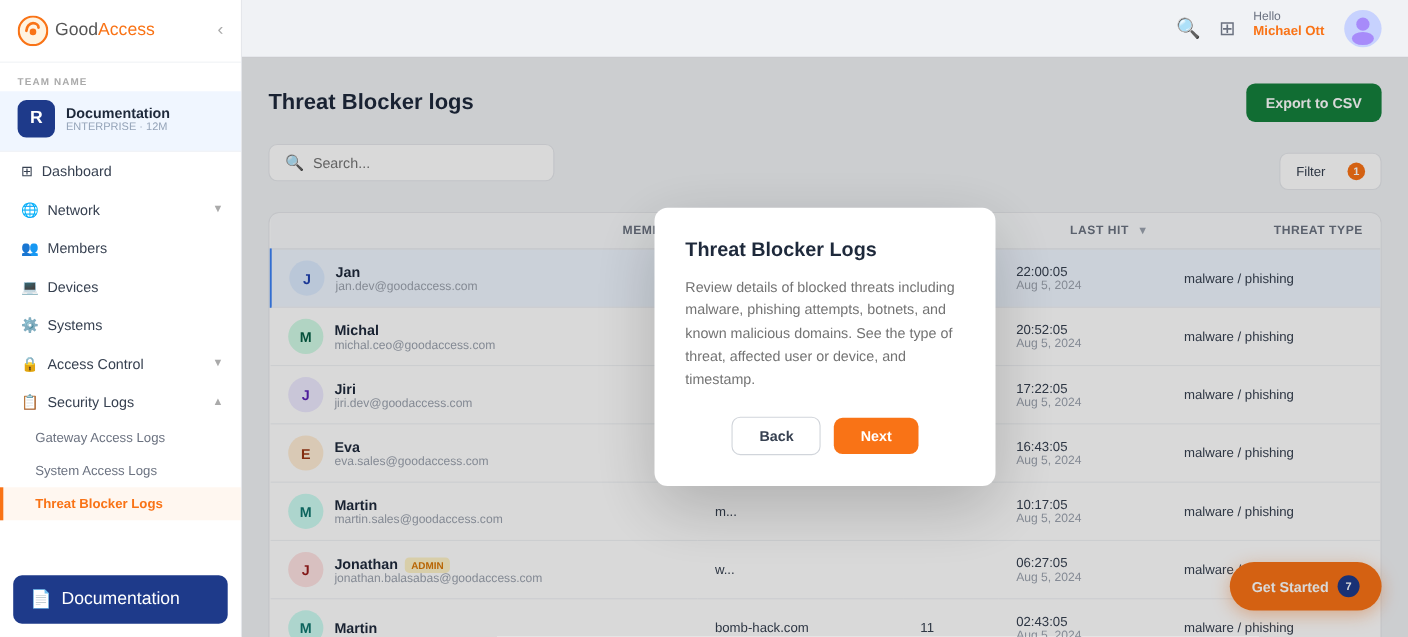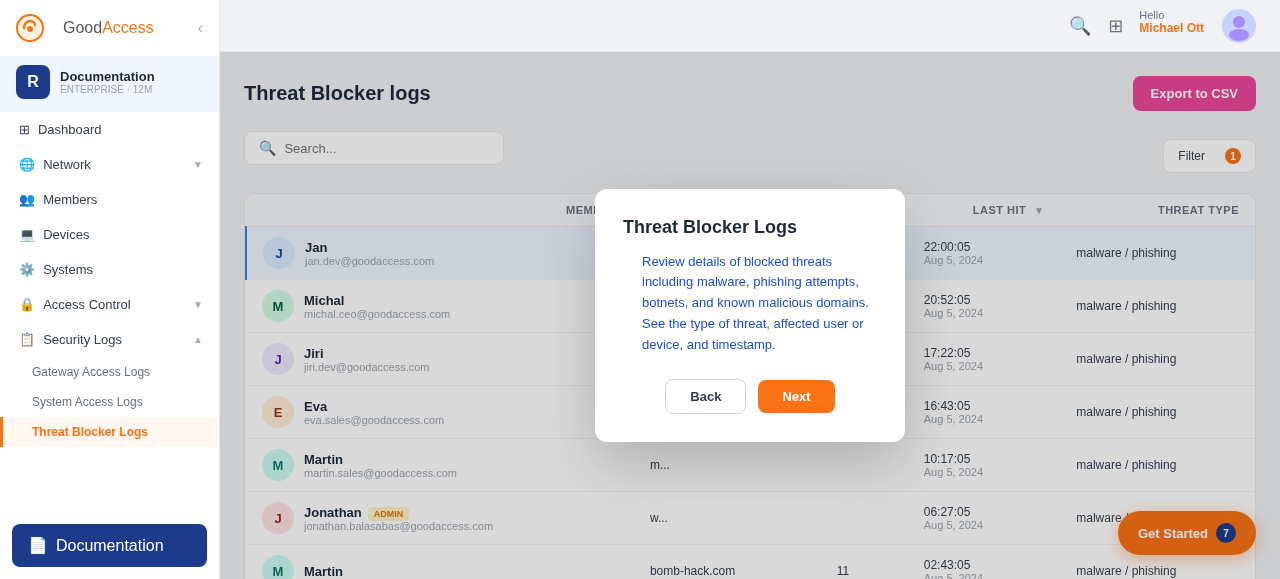--- a/index.html
+++ b/index.html
@@ -16,21 +16,21 @@
       height: 100%;
       overflow-y: auto;
     }
     .sidebar-logo {
       padding: 14px 16px;
       border-bottom: 1px solid #f0f2f5;
       display: flex;
       align-items: center;
       justify-content: space-between;
     }
-    .logo-brand { display: flex; align-items: center; gap: 19px; }
+    .logo-brand { display: flex; align-items: center; gap: 6px; }
     .logo-icon { width: 28px; height: 28px; }
     .logo-good { color: #555; }
     .logo-access { color: #f97316; }
     .sidebar-collapse-btn { background: none; border: none; cursor: pointer; color: #aaa; font-size: 16px; }
 
     .team-label { font-size: 9px; color: #aaa; font-weight: 700; letter-spacing: 1px; padding: 12px 16px 4px; text-transform: uppercase; }
     .team-card { display: flex; align-items: center; gap: 10px; padding: 8px 16px 12px; border-bottom: 1px solid #f0f2f5; cursor: pointer; background: #f0f6ff; }
     .team-avatar { width: 34px; height: 34px; border-radius: 8px; background: #1e3a8a; color: #fff; display: flex; align-items: center; justify-content: center; font-weight: 700; font-size: 16px; }
     .team-info { display: flex; flex-direction: column; }
     .team-name { font-size: 13px; font-weight: 600; color: #1e293b; }
@@ -71,21 +71,21 @@
     .topbar-hello { font-size: 11px; color: #6b7280; }
     .topbar-name { font-size: 12px; font-weight: 600; color: #f97316; }
     .topbar-avatar { width: 34px; height: 34px; border-radius: 50%; background: #c7d2fe; display: flex; align-items: center; justify-content: center; overflow: hidden; }
 
     
     .content { flex: 1; overflow-y: auto; padding: 24px; position: relative; }
 
     .page-header { display: flex; align-items: center; justify-content: space-between; margin-bottom: 20px; }
     .page-title { font-size: 20px; font-weight: 700; color: #1e293b; }
     .export-btn {
-      background: #ec4899; color: #fff; border: none; padding: 10px 18px;
+      background: #15803d; color: #fff; border: none; padding: 10px 18px;
       border-radius: 8px; font-size: 13px; font-weight: 600; cursor: pointer;
     }
 
     
     .search-bar {
       display: flex; align-items: center; gap: 8px; background: #fff;
       border: 1px solid #e5e7eb; border-radius: 8px; padding: 8px 14px;
       width: 260px; margin-bottom: 16px;
     }
     .search-bar input { border: none; outline: none; font-size: 13px; color: #6b7280; width: 100%; background: transparent; }
@@ -116,21 +116,21 @@
     .modal-overlay {
       position: absolute; top: 0; left: 0; width: 100%; height: 100%;
       background: rgba(0,0,0,0.15); display: flex; align-items: center; justify-content: center;
       z-index: 100;
     }
     .modal {
       background: #fff; border-radius: 12px; padding: 28px; width: 310px;
       box-shadow: 0 20px 60px rgba(0,0,0,0.2);
     }
     .modal-title { font-size: 18px; font-weight: 700; color: #1e293b; margin-bottom: 14px; }
-    .modal-body { font-size: 13px; color: #1d4ed8; line-height: 1.6; margin-bottom: 24px; margin-left: 19px; }
+    .modal-body { font-size: 13px; color: #737373; line-height: 1.6; margin-bottom: 24px; }
     .modal-actions { display: flex; align-items: center; justify-content: center; gap: 12px; }
     .btn-back { background: #fff; border: 1px solid #d1d5db; color: #374151; padding: 9px 24px; border-radius: 8px; font-size: 13px; font-weight: 700; cursor: pointer; }
     .btn-next { background: #f97316; border: none; color: #fff; padding: 9px 24px; border-radius: 8px; font-size: 13px; font-weight: 600; cursor: pointer; }
 
     
     .get-started-btn {
       position: fixed; bottom: 24px; right: 24px;
       background: #f97316; color: #fff; border: none;
       border-radius: 24px; padding: 12px 20px; font-size: 13px; font-weight: 600;
       display: flex; align-items: center; gap: 8px; cursor: pointer;
@@ -158,20 +158,21 @@
         <path d="M8 14 C8 10 11 7 14 7 C17 7 19 9 19 11" stroke="#f97316" stroke-width="2.5" fill="none" stroke-linecap="round"></path>
         <circle cx="14" cy="15" r="3" fill="#f97316"></circle>
       </svg>
       <span>
         <span class="logo-good">Good</span><span class="logo-access">Access</span>
       </span>
     </div>
     <button class="sidebar-collapse-btn">‹</button>
   </div>
 
+  <div class="team-label">TEAM NAME</div>
   <div class="team-card">
     <div class="team-avatar">R</div>
     <div class="team-info">
       <span class="team-name">Documentation</span>
       <span class="team-sub">ENTERPRISE · 12M</span>
     </div>
   </div>
 
   <div class="nav-item">
     <div class="nav-item-left">

